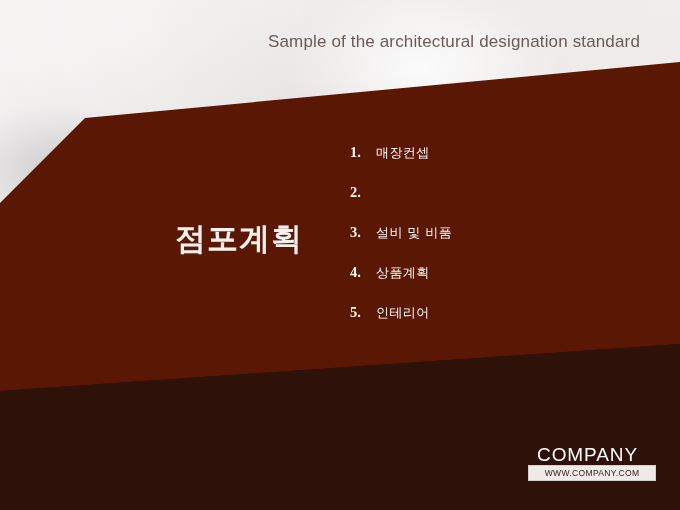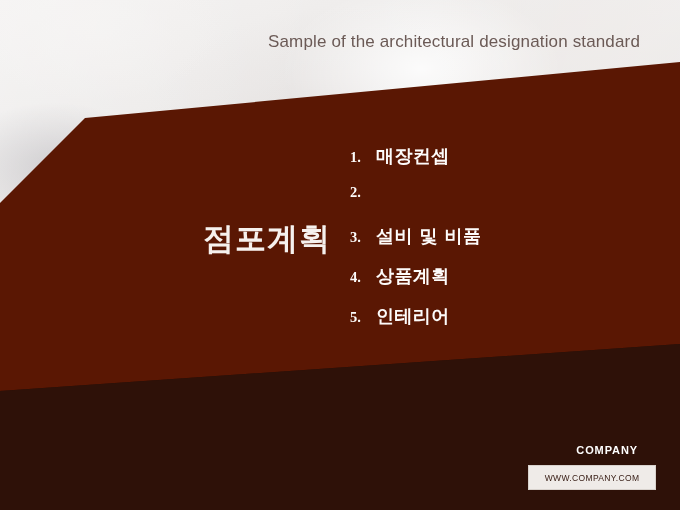--- a/index.html
+++ b/index.html
@@ -69,21 +69,20 @@
   .slide-title {
     position: absolute;
     left: 175px;
     top: 218px;
     font-family: "DejaVu Sans", sans-serif;
     font-size: 31px;
     font-weight: bold;
     color: #f6f1ee;
     letter-spacing: 1px;
     white-space: nowrap;
-    margin-left: 28px;
   }
 
   .agenda-list {
     position: absolute;
     left: 350px;
     top: 144px;
     width: 270px;
     list-style: none;
   }
   .agenda-item {
@@ -96,45 +95,45 @@
   .agenda-num {
     font-family: "Liberation Serif", serif;
     font-size: 14.5px;
     font-weight: bold;
     width: 26px;
     flex: 0 0 26px;
     color: #fdfbfa;
   }
   .agenda-label {
     font-family: "DejaVu Sans", sans-serif;
-    font-size: 18px;
-    font-weight: bold;
+    font-size: 13px;
+    font-weight: normal;
     letter-spacing: 0.4px;
     color: #fdfbfa;
   }
 
   
   .footer-brand {
     position: absolute;
     right: 42px;
     top: 444px;
     font-family: "Liberation Sans", sans-serif;
-    font-size: 11px;
-    font-weight: bold;
+    font-size: 19px;
+    font-weight: normal;
     letter-spacing: 0.9px;
     color: #ffffff;
     text-align: right;
     white-space: nowrap;
   }
   .footer-url-box {
     position: absolute;
     left: 528px;
     top: 465px;
     width: 128px;
-    height: 25px;
+    height: 16px;
     background: #efebe8;
     border: 1px solid #d8d2cd;
     display: flex;
     align-items: center;
     justify-content: center;
   }
   .footer-url-text {
     font-family: "Liberation Sans", sans-serif;
     font-size: 8.5px;
     letter-spacing: 0.35px;

